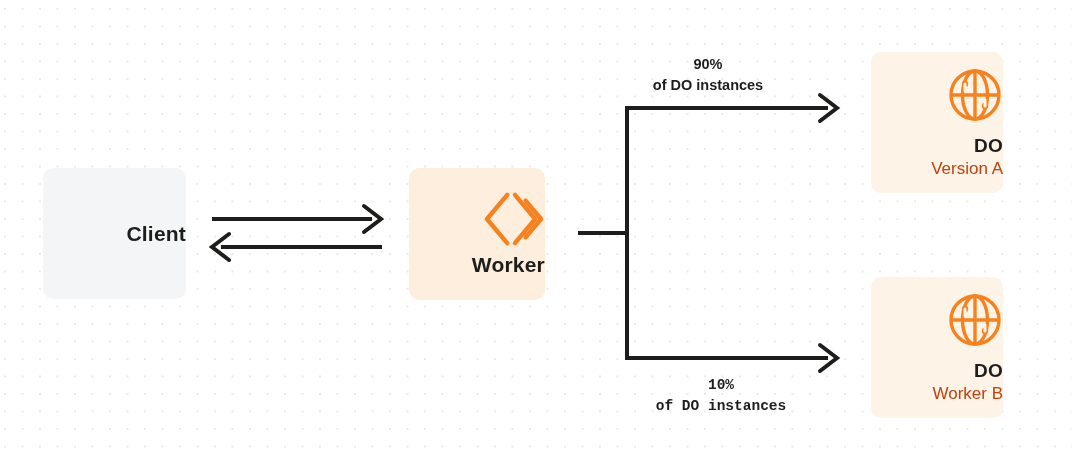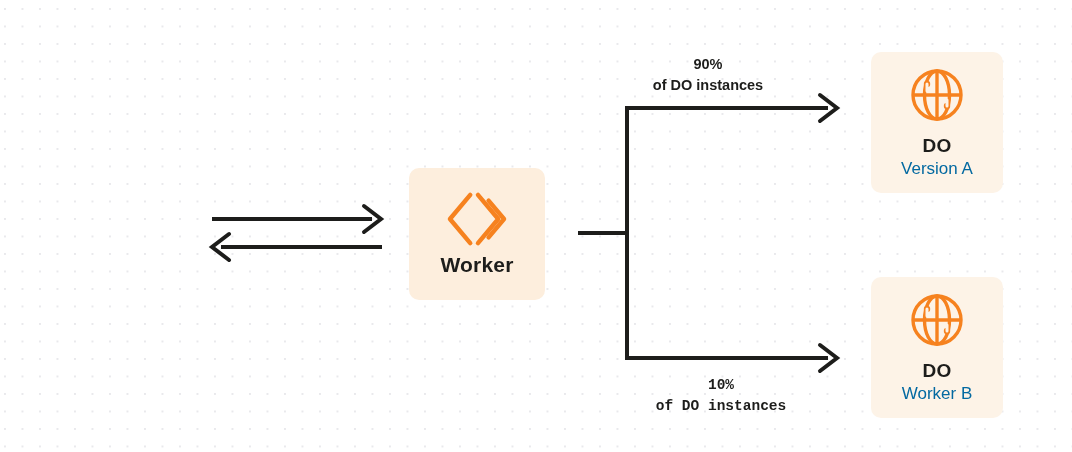--- a/index.html
+++ b/index.html
@@ -22,21 +22,21 @@
     background-image: radial-gradient(circle at 1px 1px, #e9e9ec 1.2px, transparent 1.3px);
     background-size: 17.5px 17.5px;
     background-position: 4px 8px;
   }
 
   .node {
     position: absolute;
     box-sizing: border-box;
     display: flex;
     flex-direction: column;
-    align-items: center;
+    align-items: flex-end;
     justify-content: center;
     border-radius: 10px;
   }
 
   .node-client {
     left: 43px;
     top: 168px;
     width: 143px;
     height: 131px;
     background: #f4f5f7;
@@ -75,21 +75,21 @@
   .node-do .node-title {
     font-size: 19px;
     font-weight: bold;
     color: #1d1d1b;
     margin-top: 12px;
     letter-spacing: 0.3px;
   }
   .node-do .node-subtitle {
     font-size: 17px;
     font-weight: normal;
-    color: #0369a1;
+    color: #c2410c;
     margin-top: 2px;
   }
 
   .icon-worker {
     width: 62px;
     height: 56px;
     display: block;
   }
   .icon-globe {
     width: 56px;
@@ -144,20 +144,23 @@
       <line x1="625" y1="108" x2="828" y2="108" stroke="#1d1d1b" stroke-width="4" stroke-linecap="butt"></line>
       <polyline points="820,95 837,108 820,121" fill="none" stroke="#1d1d1b" stroke-width="4" stroke-linecap="round" stroke-linejoin="miter"></polyline>
     </g>
 
     <g>
       <line x1="625" y1="358" x2="828" y2="358" stroke="#1d1d1b" stroke-width="4" stroke-linecap="butt"></line>
       <polyline points="820,345 837,358 820,371" fill="none" stroke="#1d1d1b" stroke-width="4" stroke-linecap="round" stroke-linejoin="miter"></polyline>
     </g>
   </svg>
 
+  <div class="node node-client">
+    <span class="node-title">Client</span>
+  </div>
 
   <div class="node node-worker">
     <span>
       <svg class="icon-worker" viewBox="0 0 64 58" xmlns="http://www.w3.org/2000/svg" fill="none" stroke="#f6821f" stroke-width="4.6" stroke-linecap="round" stroke-linejoin="round">
         <polyline points="25,4 4,29 25,54"></polyline>
         <polyline points="33,4 54,29 33,54"></polyline>
         <polyline points="44,10 60,29 44,48"></polyline>
       </svg>
     </span>
     <span class="node-title">Worker</span>

